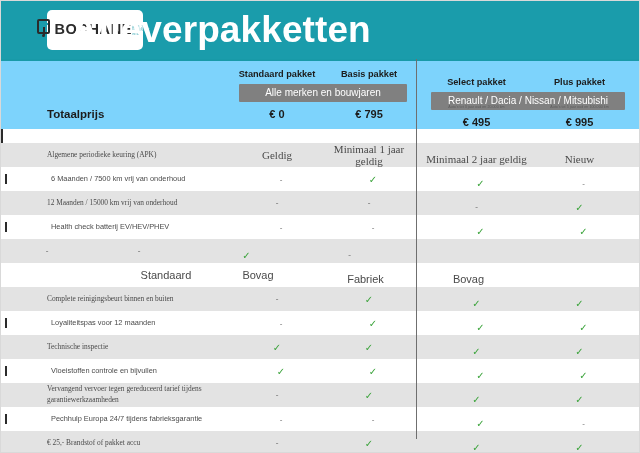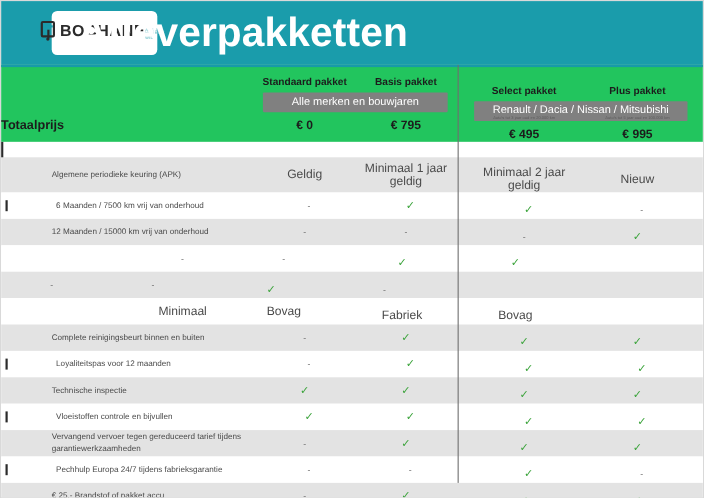--- a/index.html
+++ b/index.html
@@ -106,21 +106,21 @@
     font-size: 37px;
     font-weight: bold;
     letter-spacing: 0.1px;
     padding-left: 70px;
   }
 
   
   .colhead {
     position: relative;
     height: 68px;
-    background: #22c55e;
+    background: #7dd3fc;
     border-top: 2px solid #189aa8;
   }
   .grid-row {
     display: flex;
     width: 100%;
     box-sizing: border-box;
   }
   .c-label { width: 230px; flex: 0 0 230px; box-sizing: border-box; }
   .c-col   { width: 92px;  flex: 0 0 92px;  box-sizing: border-box; text-align: center; }
   .c-gap   { width: 10px;  flex: 0 0 10px;  box-sizing: border-box; }
@@ -166,20 +166,21 @@
   }
   .price {
     font-size: 11px;
     font-weight: bold;
     color: #1c1c1c;
   }
   .totaal {
     font-size: 11.5px;
     font-weight: bold;
     color: #1c1c1c;
+    padding-left: 46px;
   }
 
   
   .vdivider {
     position: absolute;
     left: 415px;
     top: 58px;
     width: 1px;
     height: 380px;
     background: #6f6f6f;
@@ -188,21 +189,21 @@
 
   
   .tbody { position: relative; }
   .row {
     display: flex;
     align-items: center;
     min-height: 24px;
     box-sizing: border-box;
   }
   .row.odd  { background: #ffffff; justify-content: center; }
-  .row.even { background: #e3e3e3; }
+  .row.even { background: #e3e3e3; font-family: Liberation Serif, serif; }
   .row.odd .c-label { border-left: 2px solid #2b2b2b; }
   .row.even .c-label { border-left: 2px solid transparent; }
 
   .rlabel {
     font-size: 7.4px;
     color: #4a4a4a;
     padding-left: 44px;
     line-height: 1.45;
   }
   .cell {
@@ -305,35 +306,36 @@
       </div>
       <div class="row even">
         <div class="c-label rlabel">12 Maanden / 15000 km vrij van onderhoud</div>
         <div class="c-col cell dash">-</div>
         <div class="c-col cell dash">-</div>
         <div class="c-gap"></div>
         <div class="c-col2 cell dash">-</div>
         <div class="c-col2 cell check">✓</div>
       </div>
       <div class="row odd">
+        <div class="c-label rlabel">Health check batterij EV/HEV/PHEV</div>
         <div class="c-col cell dash">-</div>
         <div class="c-col cell dash">-</div>
         <div class="c-gap"></div>
         <div class="c-col2 cell check">✓</div>
         <div class="c-col2 cell check">✓</div>
       </div>
       <div class="row even">
         <div class="c-col cell dash">-</div>
         <div class="c-col cell dash">-</div>
         <div class="c-gap"></div>
         <div class="c-col2 cell check">✓</div>
         <div class="c-col2 cell dash">-</div>
       </div>
       <div class="row odd">
-        <div class="c-col cell text">Minimaal</div>
+        <div class="c-col cell text">Standaard</div>
         <div class="c-col cell text">Bovag</div>
         <div class="c-gap"></div>
         <div class="c-col2 cell text">Fabriek</div>
         <div class="c-col2 cell text">Bovag</div>
       </div>
       <div class="row even">
         <div class="c-label rlabel">Complete reinigingsbeurt binnen en buiten</div>
         <div class="c-col cell dash">-</div>
         <div class="c-col cell check">✓</div>
         <div class="c-gap"></div>

